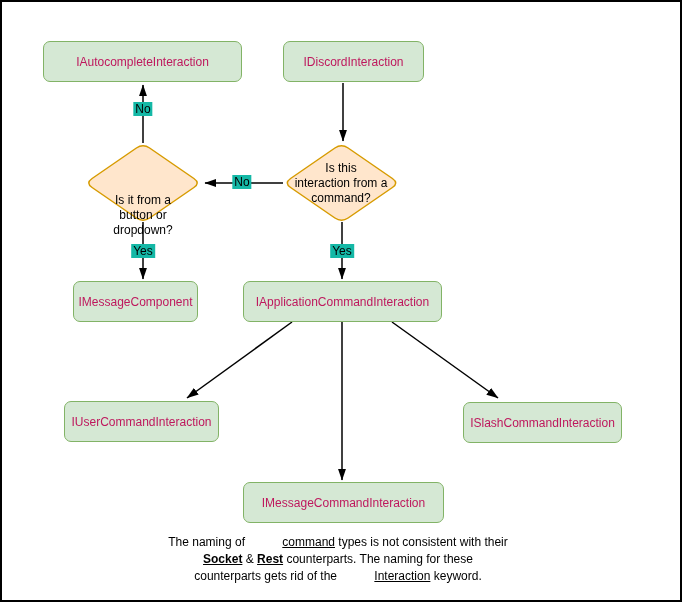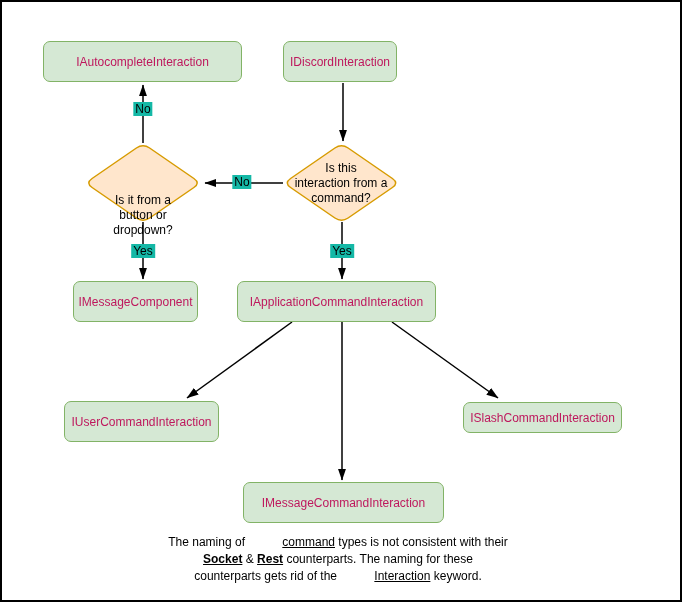--- a/index.html
+++ b/index.html
@@ -81,25 +81,25 @@
     <path class="edge-line" d="M340,220 L340,277" marker-end="url(#arrow)"></path>
     <path class="edge-line" d="M290,320 L185,396" marker-end="url(#arrow)"></path>
     <path class="edge-line" d="M340,320 L340,478" marker-end="url(#arrow)"></path>
     <path class="edge-line" d="M390,320 L496,396" marker-end="url(#arrow)"></path>
 
     <path class="decision-shape" transform="translate(141,181)" d="M -6.6,-35 Q 0,-39.5 6.6,-35 L 50.9,-4.5 Q 57.5,0 50.9,4.5 L 6.6,35 Q 0,39.5 -6.6,35 L -50.9,4.5 Q -57.5,0 -50.9,-4.5 Z"></path>
     <path class="decision-shape" transform="translate(339.5,181)" d="M -6.6,-35 Q 0,-39.5 6.6,-35 L 50.9,-4.5 Q 57.5,0 50.9,4.5 L 6.6,35 Q 0,39.5 -6.6,35 L -50.9,4.5 Q -57.5,0 -50.9,-4.5 Z"></path>
   </svg>
 
   <div class="node" style="left:41px; top:39px; width:199px; height:41px;">IAutocompleteInteraction</div>
-  <div class="node" style="left:281px; top:39px; width:114px; height:41px;">IDiscordInteraction</div>
+  <div class="node" style="left:281px; top:39px; width:141px; height:41px;">IDiscordInteraction</div>
   <div class="node" style="left:71px; top:279px; width:125px; height:41px;">IMessageComponent</div>
-  <div class="node" style="left:235px; top:279px; width:199px; height:41px;">IApplicationCommandInteraction</div>
+  <div class="node" style="left:241px; top:279px; width:199px; height:41px;">IApplicationCommandInteraction</div>
   <div class="node" style="left:62px; top:399px; width:155px; height:41px;text-align:right;">IUserCommandInteraction</div>
-  <div class="node" style="left:461px; top:400px; width:159px; height:31px;">ISlashCommandInteraction</div>
+  <div class="node" style="left:461px; top:400px; width:159px; height:41px;">ISlashCommandInteraction</div>
   <div class="node" style="left:241px; top:480px; width:201px; height:41px;">IMessageCommandInteraction</div>
 
   <div class="diamond-label" style="left:141px; top:181px;margin-top:32px;">Is it from a
 button or
 dropdown?</div>
   <div class="diamond-label" style="left:339px; top:181px;">Is this
 interaction from a
 command?</div>
 
   <div class="edge-label" style="left:141px; top:107px;">No</div>

